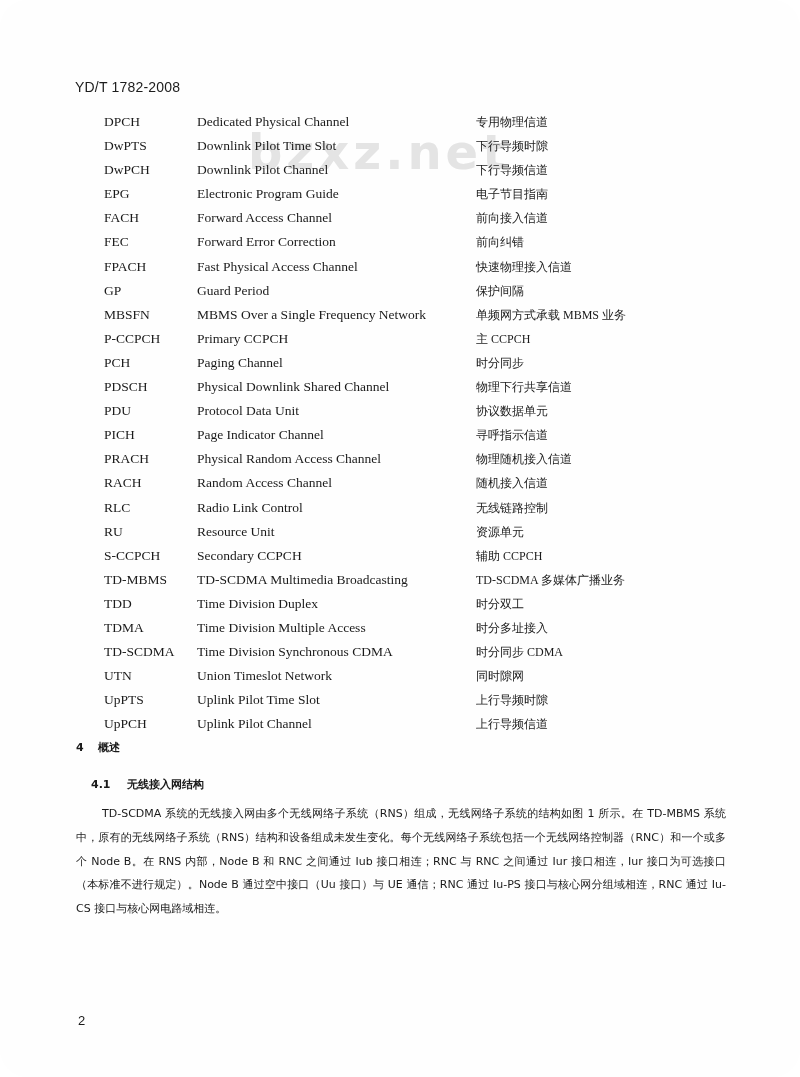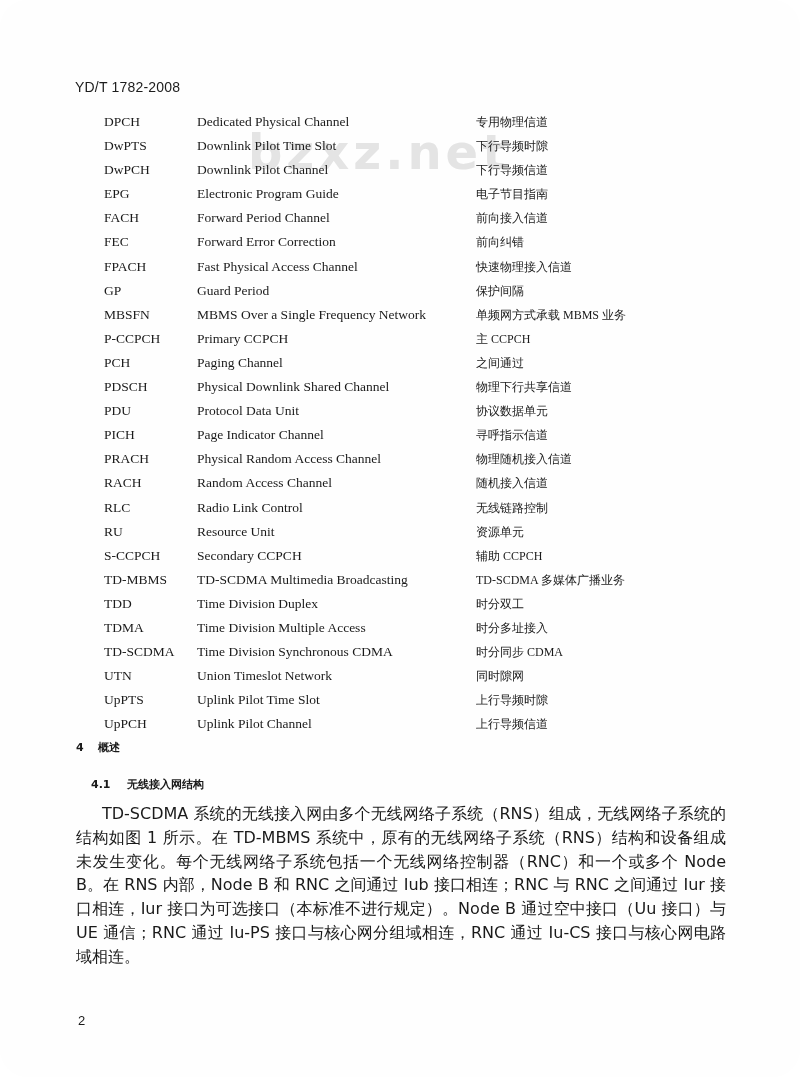--- a/index.html
+++ b/index.html
@@ -10,21 +10,21 @@
   .abbr-table { position: absolute; left: 104px; top: 112px; z-index: 1; }
   .abbr-row { position: relative; height: 24.1px; font-family: "Liberation Serif", serif; font-size: 13.5px; line-height: 20px; }
   .abbr { position: absolute; left: 0; top: 0; white-space: nowrap; text-align: right; }
   .full { position: absolute; left: 93px; top: 0; white-space: nowrap; }
   .cn { position: absolute; left: 372px; top: 0; white-space: nowrap; font-family: Liberation Serif, serif; font-size: 12px; }
   .section { position: absolute; left: 76px; font-family: "DejaVu Sans", sans-serif; font-size: 11px; font-weight: bold; }
   .sec4 { top: 740px; }
   .sec41 { top: 777px; margin-left: 15px; }
   .sec-num { display: inline-block; width: 22px; }
   .sec41 .sec-num { width: 36px; }
-  .para { position: absolute; left: 76px; top: 802px; width: 650px; font-family: "DejaVu Sans", sans-serif; font-size: 16px; line-height: 23.8px; text-align: justify; text-indent: 26px; }
+  .para { position: absolute; left: 76px; top: 802px; width: 650px; font-family: "DejaVu Sans", sans-serif; font-size: 11px; line-height: 23.8px; text-align: justify; text-indent: 26px; }
   .page-num { position: absolute; left: 78px; top: 1013px; font-family: "Liberation Sans", sans-serif; font-size: 13px; }
 </style>
 </head>
 <body>
 
 <div class="page">
   <div class="header">YD/T 1782-2008</div>
   <div class="watermark">bzxz.net</div>
 
   <div class="abbr-table" id="abbr-table">
@@ -43,21 +43,21 @@
         <span class="full">Downlink Pilot Channel</span>
         <span class="cn">下行导频信道</span>
       </div>
       <div class="abbr-row">
         <span class="abbr">EPG</span>
         <span class="full">Electronic Program Guide</span>
         <span class="cn">电子节目指南</span>
       </div>
       <div class="abbr-row">
         <span class="abbr">FACH</span>
-        <span class="full">Forward Period Channel</span>
+        <span class="full">Forward Access Channel</span>
         <span class="cn">前向接入信道</span>
       </div>
       <div class="abbr-row">
         <span class="abbr">FEC</span>
         <span class="full">Forward Error Correction</span>
         <span class="cn">前向纠错</span>
       </div>
       <div class="abbr-row">
         <span class="abbr">FPACH</span>
         <span class="full">Fast Physical Access Channel</span>
@@ -74,21 +74,21 @@
         <span class="cn">单频网方式承载 MBMS 业务</span>
       </div>
       <div class="abbr-row">
         <span class="abbr">P-CCPCH</span>
         <span class="full">Primary CCPCH</span>
         <span class="cn">主 CCPCH</span>
       </div>
       <div class="abbr-row">
         <span class="abbr">PCH</span>
         <span class="full">Paging Channel</span>
-        <span class="cn">之间通过</span>
+        <span class="cn">时分同步</span>
       </div>
       <div class="abbr-row">
         <span class="abbr">PDSCH</span>
         <span class="full">Physical Downlink Shared Channel</span>
         <span class="cn">物理下行共享信道</span>
       </div>
       <div class="abbr-row">
         <span class="abbr">PDU</span>
         <span class="full">Protocol Data Unit</span>
         <span class="cn">协议数据单元</span>

